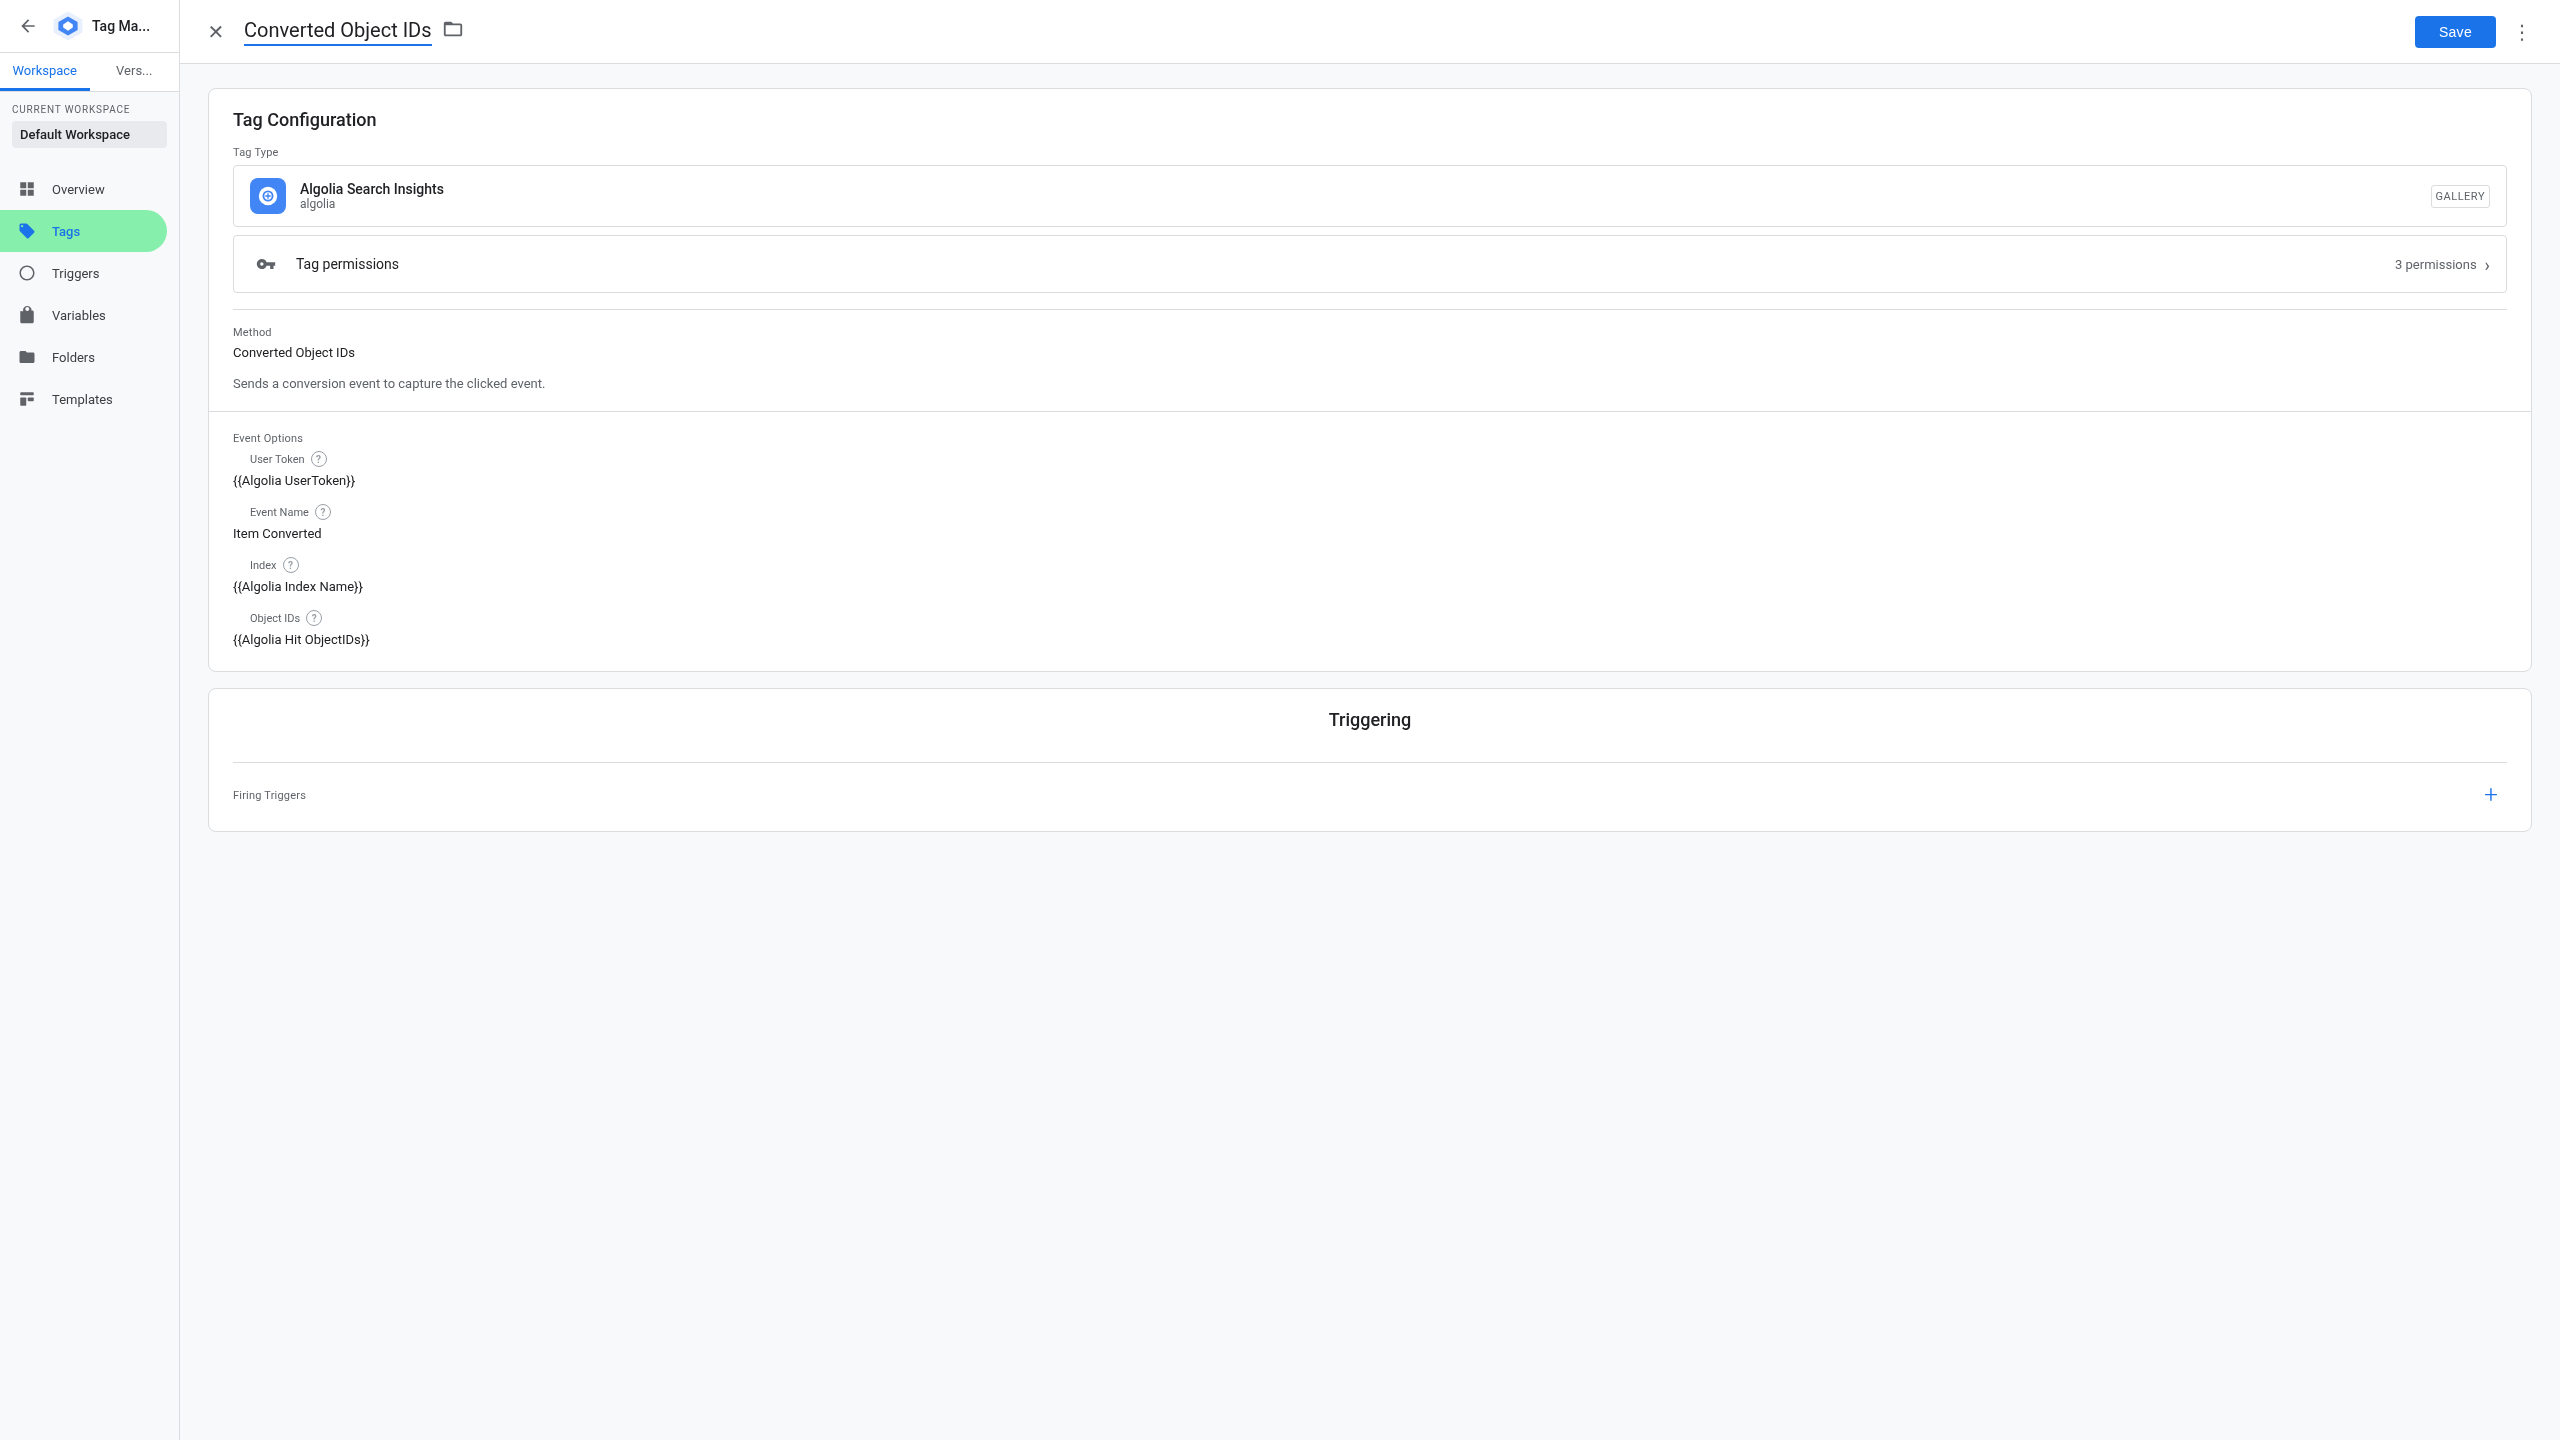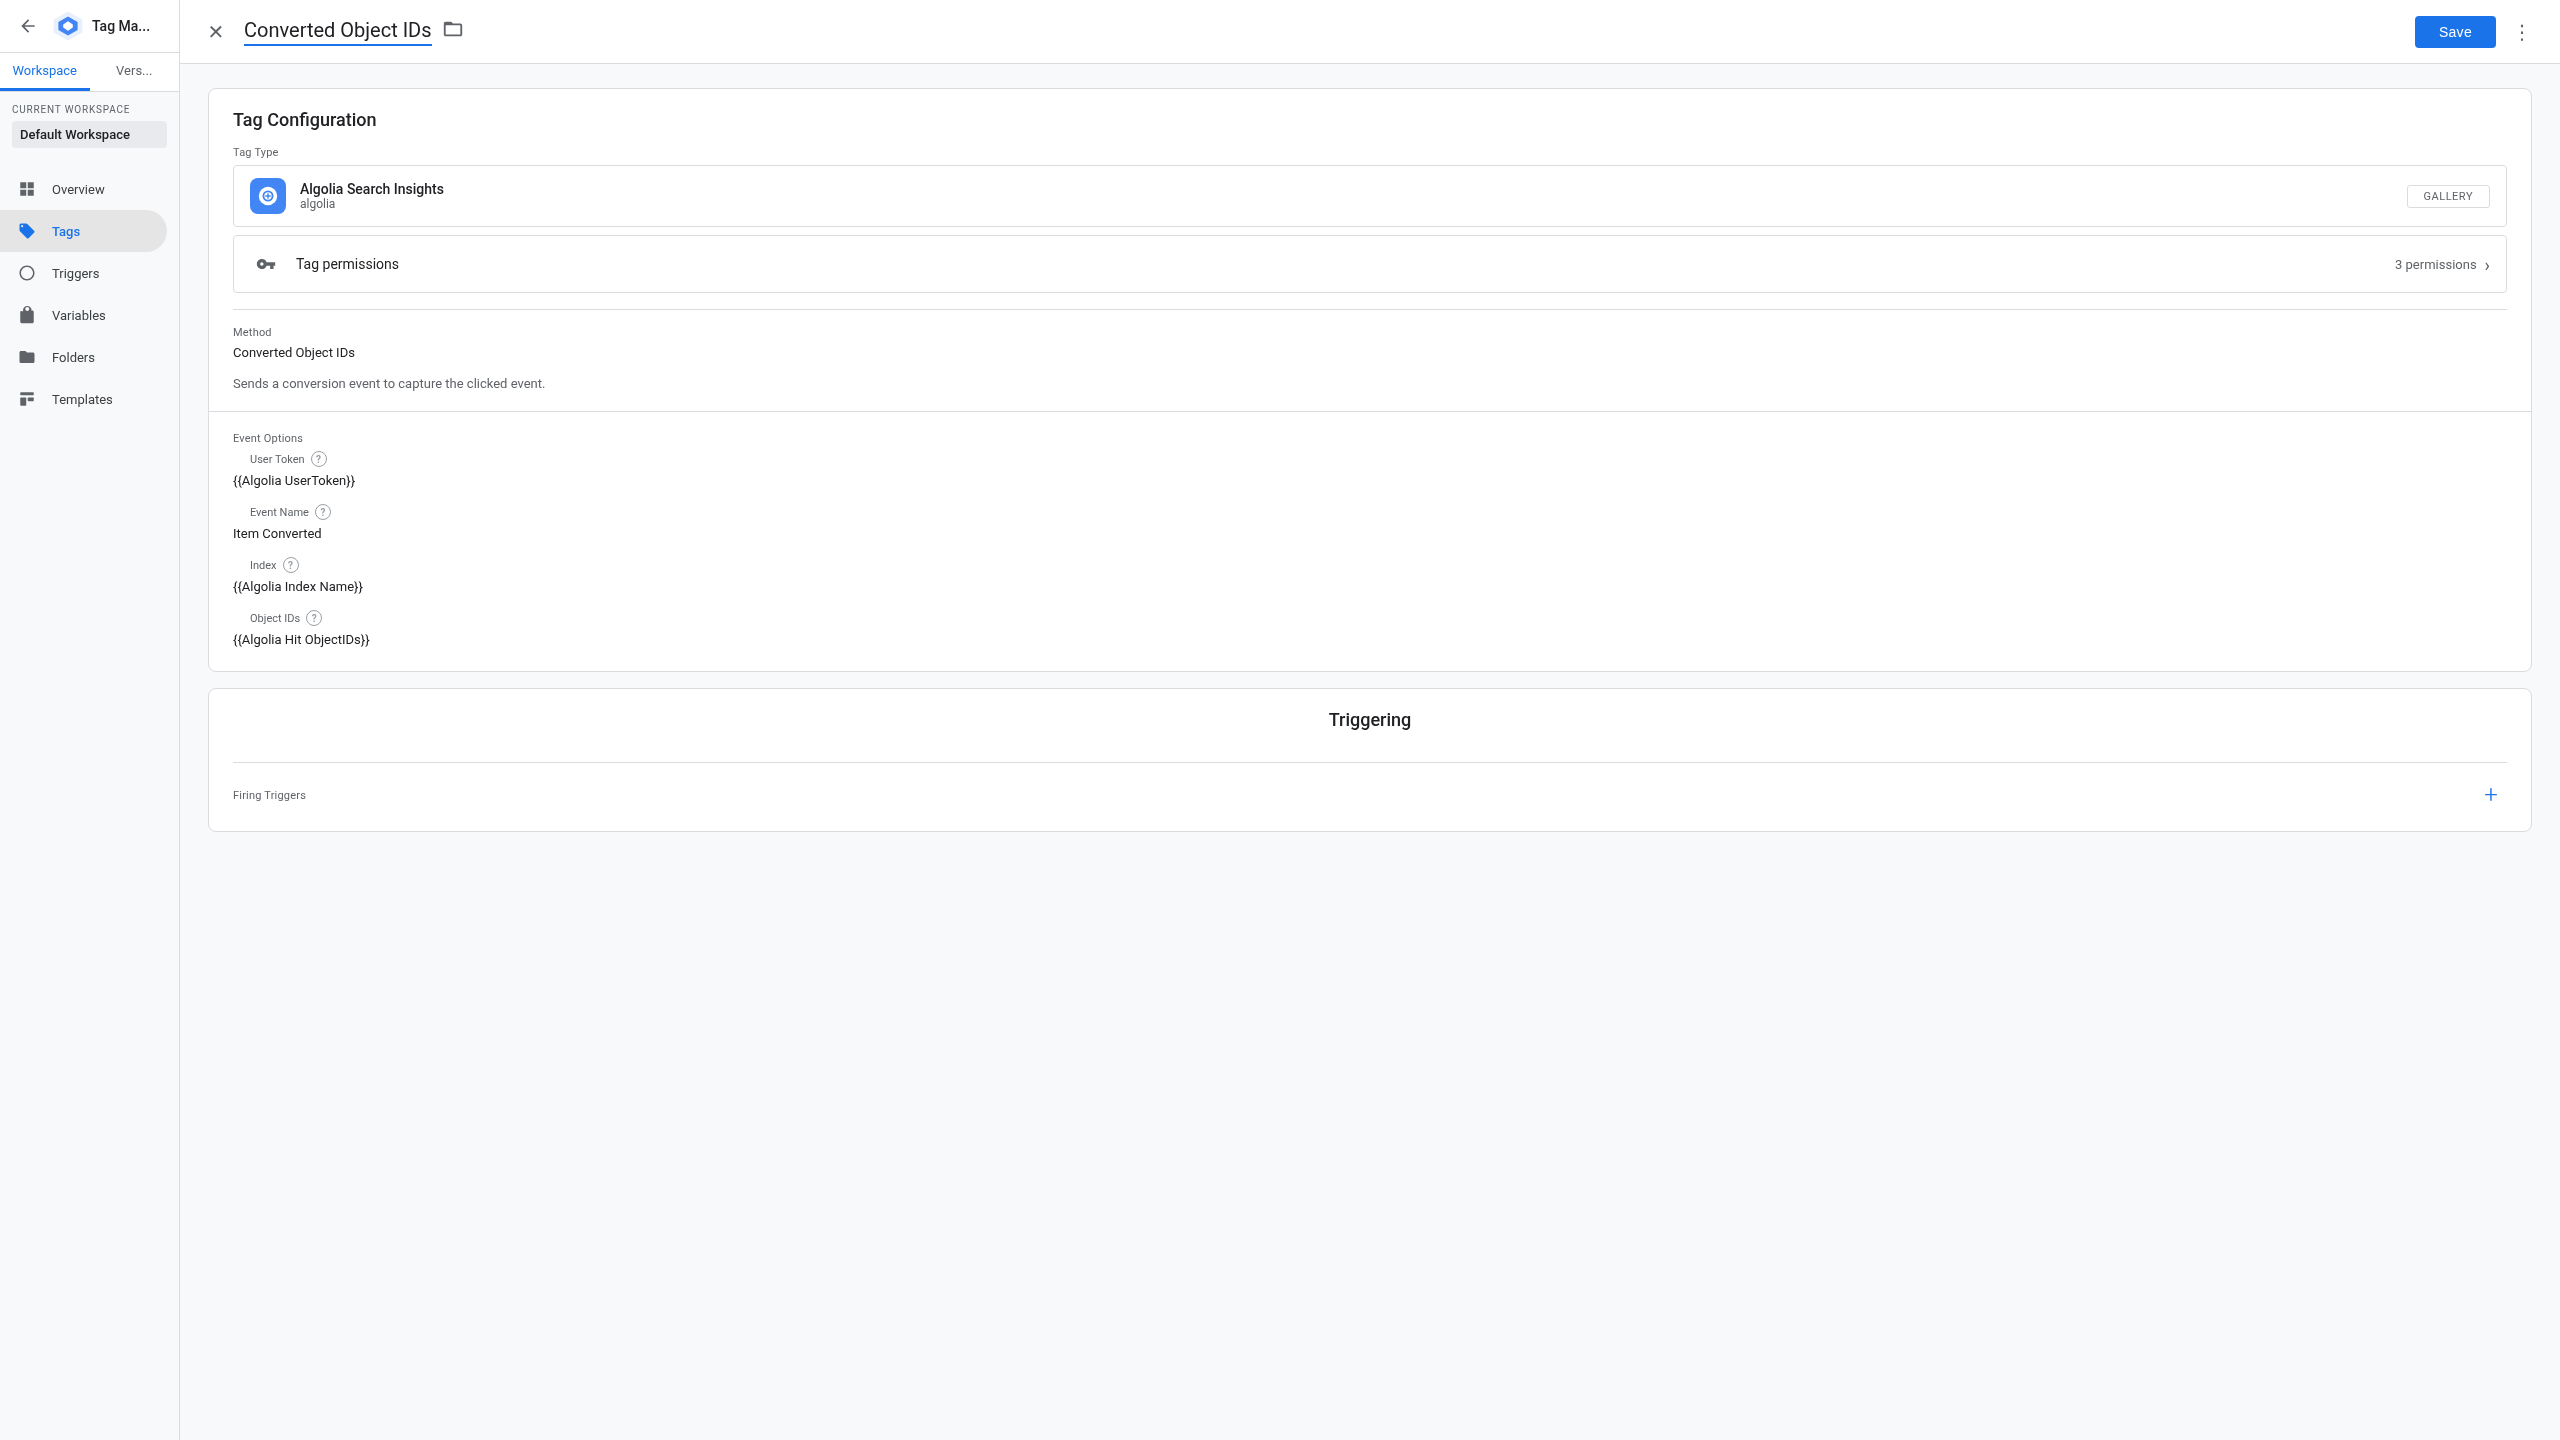--- a/index.html
+++ b/index.html
@@ -111,21 +111,21 @@
     .nav-item {
       display: flex;
       align-items: center;
       padding: 10px 16px;
       cursor: pointer;
       border-radius: 0 24px 24px 0;
       margin-right: 12px;
       color: #3c4043;
       font-size: 13px;
     }
-    .nav-item.active { background: #e5e5e5; color: #1a73e8; font-weight: 500; }
+    .nav-item.active { background: #86efac; color: #1a73e8; font-weight: 500; }
 
     .nav-icon {
       width: 22px;
       height: 22px;
       margin-right: 14px;
       display: flex;
       align-items: center;
       justify-content: center;
       flex-shrink: 0;
     }
@@ -327,21 +327,21 @@
     }
 
     .tag-sub {
       font-size: 12px;
       color: #5f6368;
     }
 
     .gallery-badge {
       border: 1px solid #dadce0;
       border-radius: 3px;
-      padding: 4px 16px;
+      padding: 4px 4px;
       font-size: 11px;
       color: #5f6368;
       letter-spacing: 0.5px;
     }
 
     .permissions-row {
       border: 1px solid #dadce0;
       border-radius: 4px;
       display: flex;
       align-items: center;

